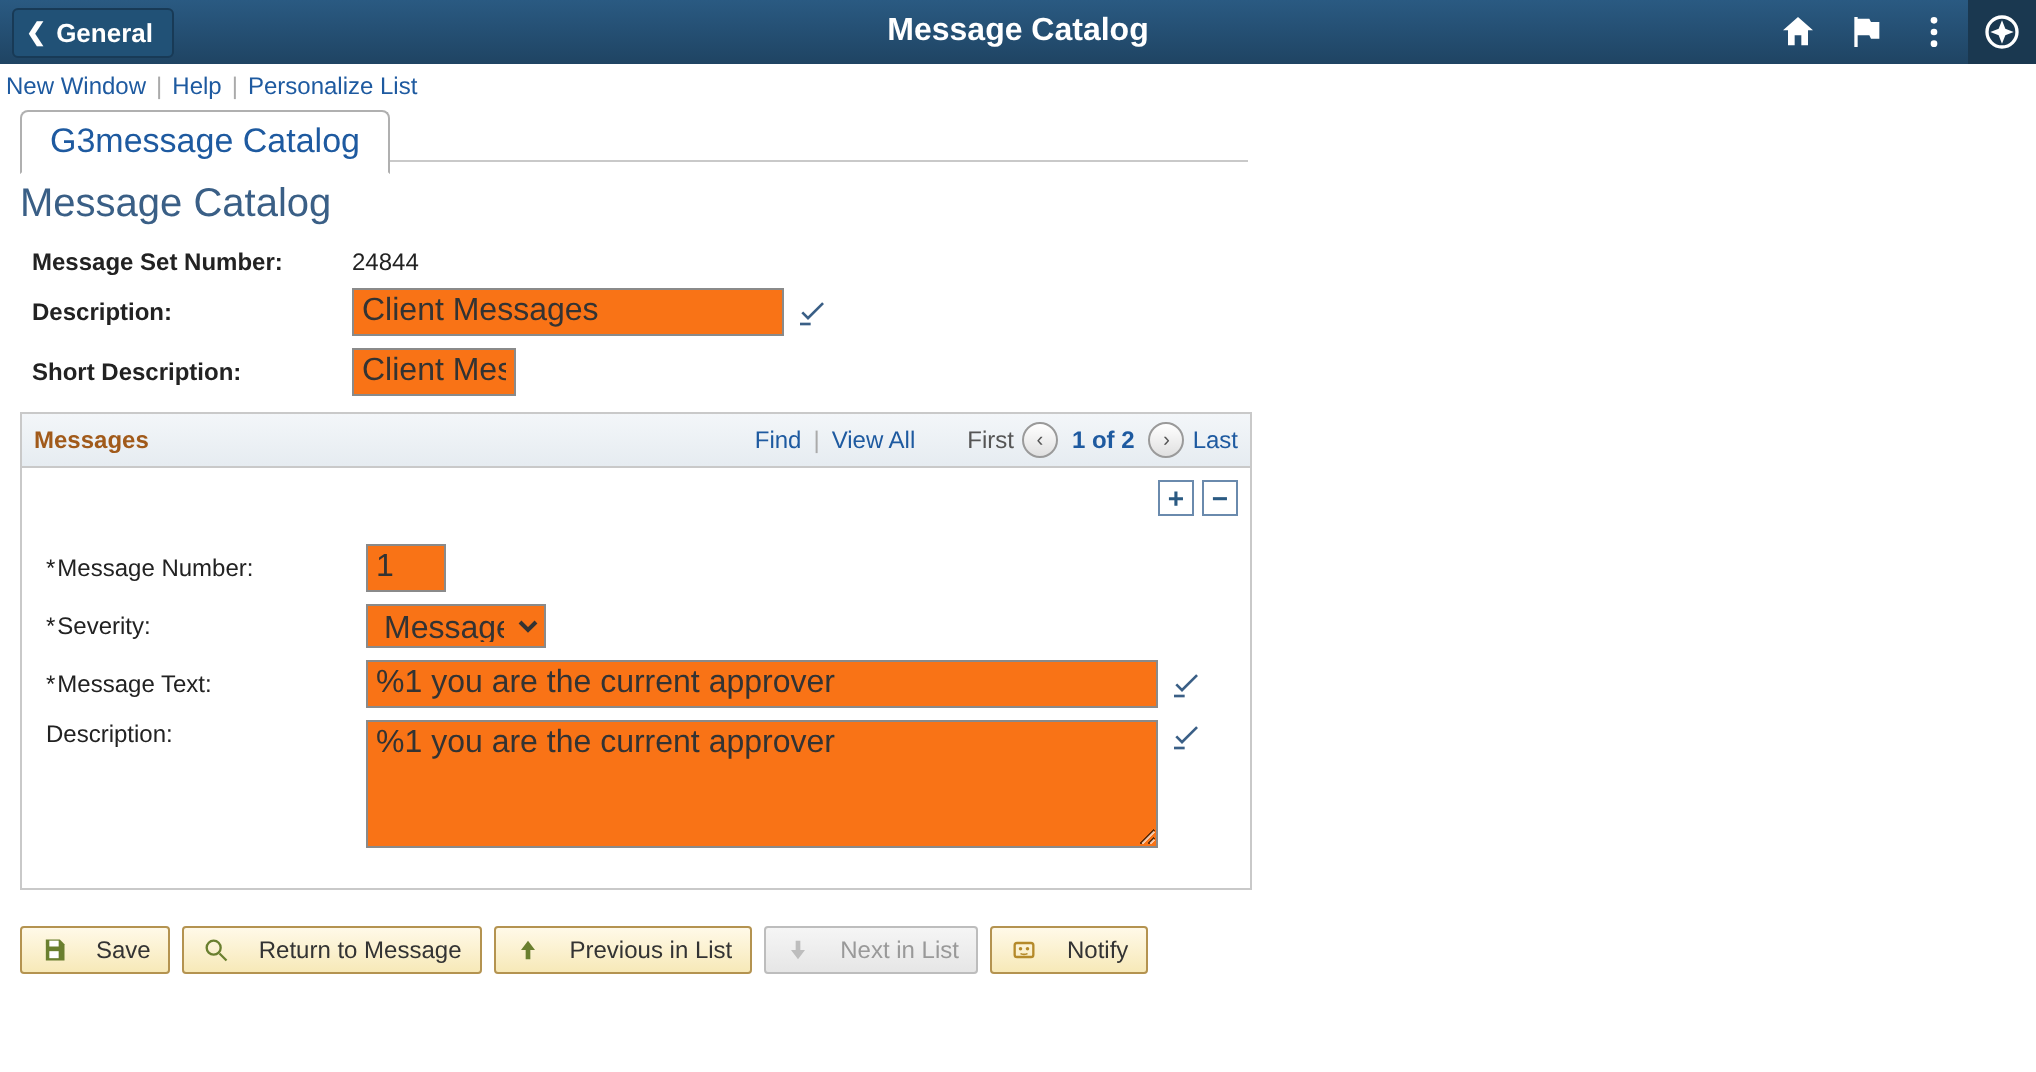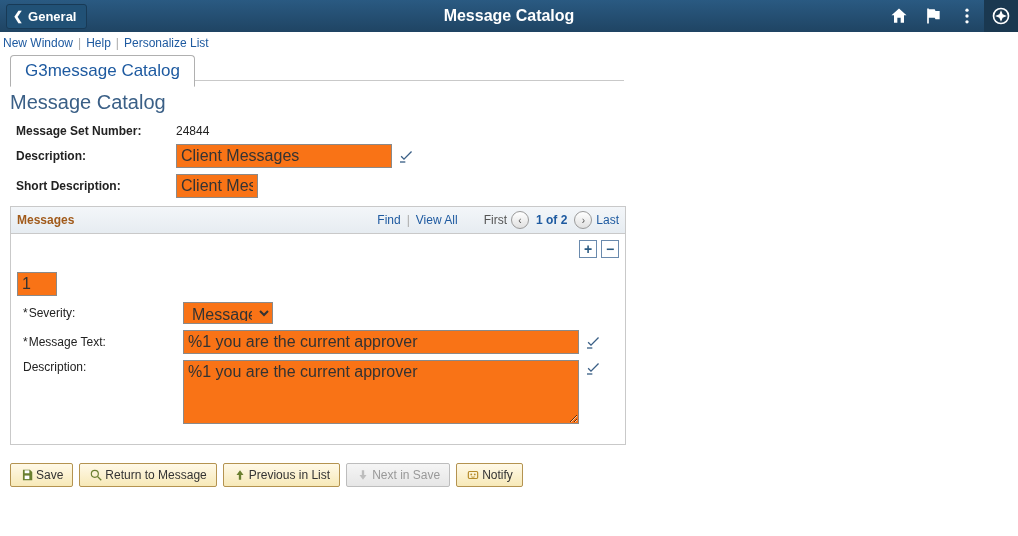--- a/index.html
+++ b/index.html
@@ -32,21 +32,21 @@
 .secTools{margin-left:auto;display:flex;align-items:center;gap:4px}
 .link{color:#1e5aa0;cursor:pointer}
 .navBtn{width:16px;height:16px;border:1px solid #9a9a9a;border-radius:50%;background:linear-gradient(#fff,#e0e0e0);display:inline-flex;align-items:center;justify-content:center;font-size:10px;color:#555;cursor:pointer}
 .pageInd{color:#1e5aa0;font-weight:bold;margin:0 3px}
 .addrow{display:flex;justify-content:flex-end;padding:6px 6px 0 0;gap:4px}
 .sq{width:16px;height:16px;border:1px solid #6a8aad;background:#fff;display:flex;align-items:center;justify-content:center;color:#2a5a82;font-size:14px;cursor:pointer;font-weight:bold;line-height:1}
 .inner{padding:8px 6px 14px 6px}
 select.txt{height:22px}
 textarea.txt{resize:both}
 .btnbar{margin-top:18px;display:flex;gap:6px}
-.btn{border:1px solid #b49350;background:linear-gradient(#fff9e8,#f7e9b8);padding:4px 9px;font-size:12px;cursor:pointer;display:flex;align-items:center;gap:2px;color:#333;border-radius:2px}
+.btn{border:1px solid #b49350;background:linear-gradient(#fff9e8,#f7e9b8);padding:4px 9px;font-size:12px;cursor:pointer;display:flex;align-items:center;gap:14px;color:#333;border-radius:2px}
 .btn.disabled{background:linear-gradient(#f5f5f5,#e6e6e6);border-color:#bdbdbd;color:#999;cursor:default}
 .bicon{width:14px;height:14px;display:inline-flex;align-items:center;justify-content:center}
 </style>
 </head>
 <body>
 
 <div class="hdr">
   <div class="back">
     <span class="chev">❮</span>
     <span>General</span>
@@ -128,20 +128,21 @@
         <span class="navBtn">›</span>
         <span class="link">Last</span>
       </div>
     </div>
     <div class="addrow">
       <span class="sq">+</span>
       <span class="sq">−</span>
     </div>
     <div class="inner">
       <div class="row">
+        <div class="lab req">Message Number:</div>
         <input class="txt" style="width: 30px;" value="1">
       </div>
       <div class="row">
         <div class="lab req">Severity:</div>
         <select class="txt" style="width:90px">
           <option>Message</option>
         </select>
       </div>
       <div class="row">
         <div class="lab req">Message Text:</div>
@@ -189,21 +190,21 @@
           </svg>
         </span>
       <span>Previous in List</span>
     </div>
     <div class="btn disabled">
       <span class="bicon">
           <svg width="14" height="14" viewBox="0 0 24 24">
             <path fill="#bdbdbd" d="M12 20l-6-8h4V4h4v8h4z"></path>
           </svg>
         </span>
-      <span>Next in Save</span>
+      <span>Next in List</span>
     </div>
     <div class="btn">
       <span class="bicon">
           <svg width="14" height="14" viewBox="0 0 24 24">
             <rect x="4" y="6" width="16" height="12" rx="2" fill="none" stroke="#b58a2a" stroke-width="2"></rect>
             <circle cx="9" cy="11" r="1.5" fill="#b58a2a"></circle>
             <circle cx="15" cy="11" r="1.5" fill="#b58a2a"></circle>
             <path d="M9 15c1 1 5 1 6 0" stroke="#b58a2a" stroke-width="1.5" fill="none"></path>
           </svg>
         </span>

